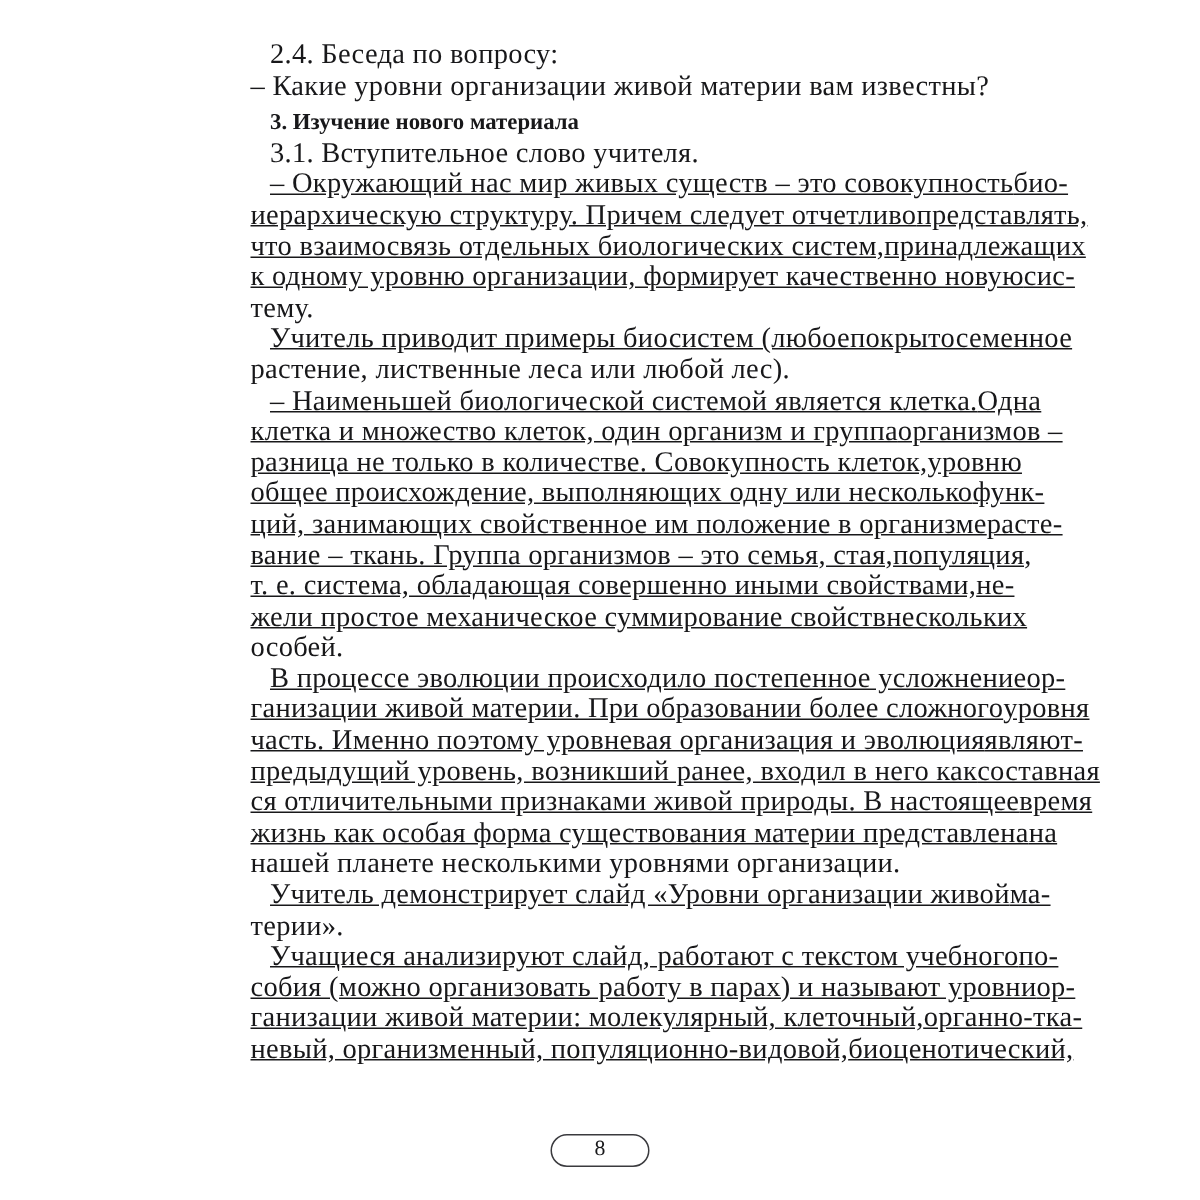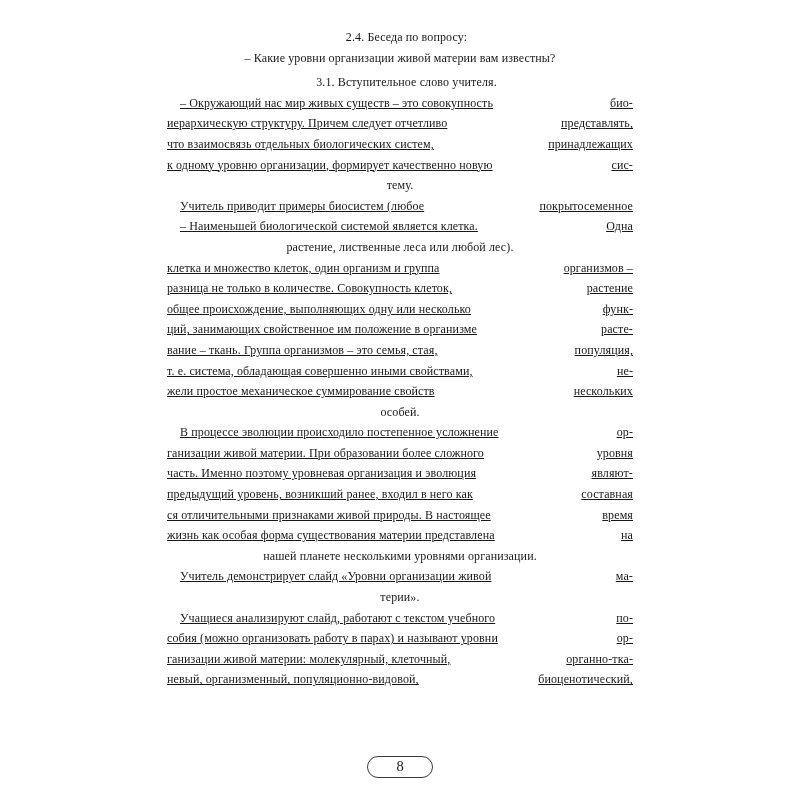--- a/index.html
+++ b/index.html
@@ -28,25 +28,24 @@
   .text-column {
     position: absolute;
     left: 167px;
     top: 27px;
     width: 466px;
   }
 
   
   .ln {
     display: block;
-    font-size: 12px;
+    font-size: 19px;
     line-height: 20.6px;
     white-space: pre;
     letter-spacing: 0.01em;
-    text-align: center;
   }
 
   
   .ln.just {
     display: flex;
     justify-content: space-between;
     white-space: normal;
     text-decoration: underline;
   }
   .ln.just > span { white-space: pre; }
@@ -91,20 +90,21 @@
 
 <div class="page">
 
   <div class="text-column">
 
     <div class="ln indent">2.4. Беседа по вопросу:</div>
     <div class="ln">– Какие уровни организации живой материи вам известны?</div>
 
     <span class="gap"></span>
 
+    <div class="heading">3. Изучение нового материала</div>
 
     <div class="ln indent">3.1. Вступительное слово учителя.</div>
 
     <div class="ln just indent">
       <span>– Окружающий нас мир живых существ – это совокупность</span>
         <span>био-</span>
     </div>
     <div class="ln just">
       <span>иерархическую структуру. Причем следует отчетливо</span>
         <span>представлять,</span>
@@ -116,33 +116,33 @@
     <div class="ln just">
       <span>к одному уровню организации, формирует качественно новую</span>
         <span>сис-</span>
     </div>
     <div class="ln">тему.</div>
 
     <div class="ln just indent">
       <span>Учитель приводит примеры биосистем (любое</span>
         <span>покрытосеменное</span>
     </div>
+    <div class="ln">растение, лиственные леса или любой лес).</div>
+
     <div class="ln just indent">
       <span>– Наименьшей биологической системой является клетка.</span>
         <span>Одна</span>
     </div>
-
-    <div class="ln">растение, лиственные леса или любой лес).</div>
     <div class="ln just">
       <span>клетка и множество клеток, один организм и группа</span>
         <span>организмов –</span>
     </div>
     <div class="ln just">
       <span>разница не только в количестве. Совокупность клеток,</span>
-        <span>растение</span>
+        <span>уровню</span>
     </div>
     <div class="ln just">
       <span>общее происхождение, выполняющих одну или несколько</span>
         <span>функ-</span>
     </div>
     <div class="ln just">
       <span>ций, занимающих свойственное им положение в организме</span>
         <span>расте-</span>
     </div>
     <div class="ln just">

